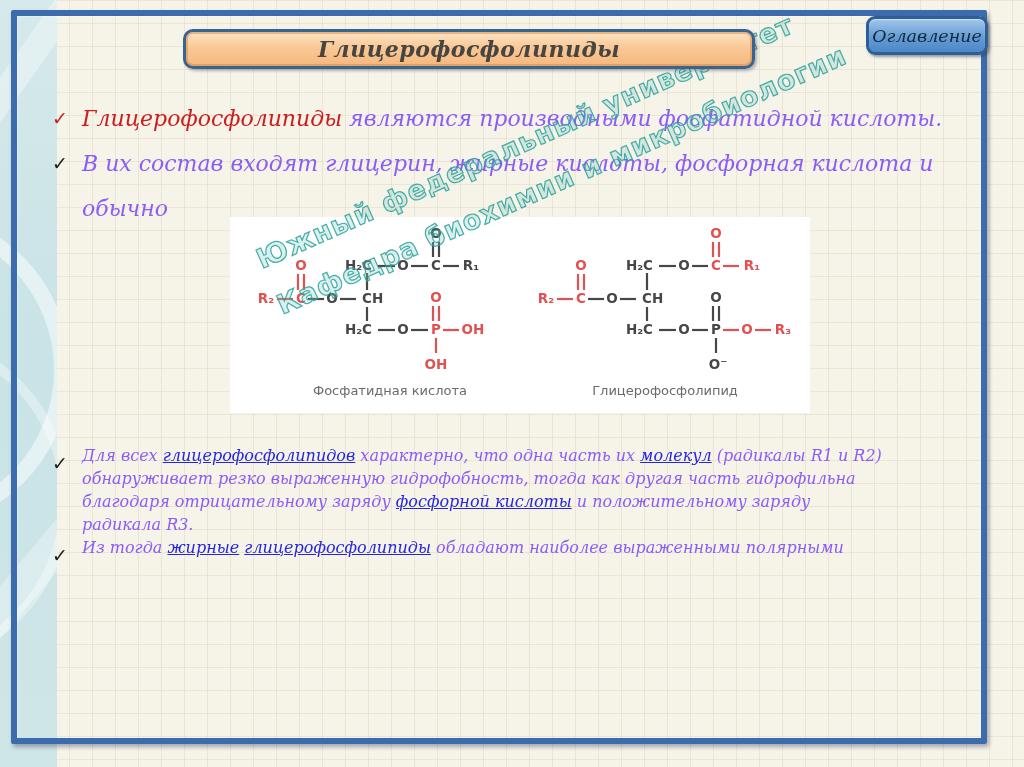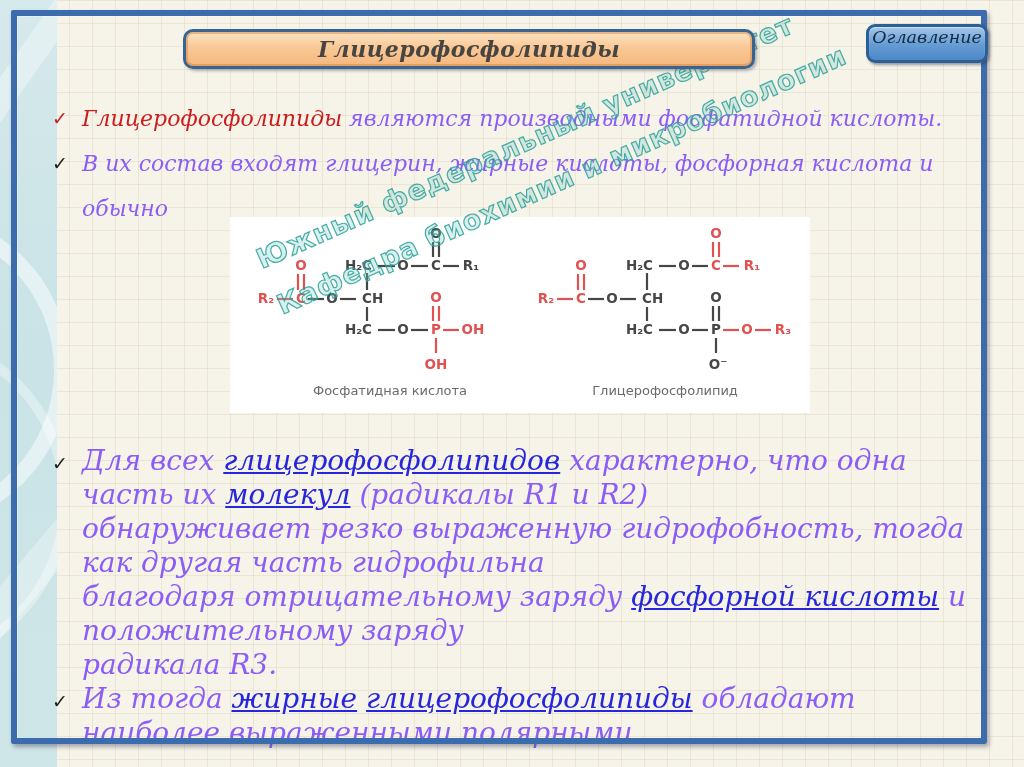--- a/index.html
+++ b/index.html
@@ -54,25 +54,25 @@
     display:flex; align-items:center; justify-content:center;
     z-index:11;
   }
   .title-bar .title-text {
     font-family:"DejaVu Serif", serif; font-style:italic; font-weight:bold;
     font-size:22px; color:#474542; letter-spacing:0.5px;
   }
 
   
   .toc-btn {
-    position:absolute; left:866px; top:24px; width:122px; height:39px;
+    position:absolute; left:866px; top:16px; width:122px; height:39px;
     background:linear-gradient(180deg,#a3c6ea 0%,#649bd3 55%,#4d88c7 100%);
     border:3px solid #2c5f96; border-radius:9px;
     box-shadow:2px 2px 3px rgba(55,60,80,0.5), inset 0 1px 1px rgba(255,255,255,0.5);
-    display:flex; justify-content:center;
+    display:flex; align-items:center; justify-content:center;
     cursor:pointer; z-index:11;
   }
   .toc-btn .toc-text {
     font-family:"DejaVu Serif", serif; font-style:italic;
     font-size:17.5px; color:#13293f;
   }
 
   
   .watermark {
     position:absolute; left:248px; top:238px; z-index:6;
@@ -89,21 +89,21 @@
   .top-list    { left:52px; top:96px;  width:905px; }
   .bottom-list { left:52px; top:444px; width:915px; }
   .bullet-row { display:flex; align-items:flex-start; }
   .bullet-row .check {
     flex:0 0 30px; font-family:"DejaVu Sans", sans-serif; font-weight:bold;
     font-size:19px;
   }
   .bullet-text { flex:1; font-style:italic; color:#1e1e1e; }
   .top-list .bullet-text    { font-size:22px;   line-height:45px; }
   .top-list .check          { line-height:45px; }
-  .bottom-list .bullet-text { font-size:28px; line-height:34px; }
+  .bottom-list .bullet-text { font-size:16px; line-height:23px; }
   .bottom-list .check       { line-height:38px; }
   .seg-plain { color:#8b5cf6; }
   .seg-red   { color:#cc1c1c; }
   .seg-link  { color:#2626dd; text-decoration:underline; cursor:pointer; }
 
   
   .diagram-box {
     position:absolute; left:230px; top:217px; width:580px; height:196px;
     background:#ffffff; z-index:2;
   }

